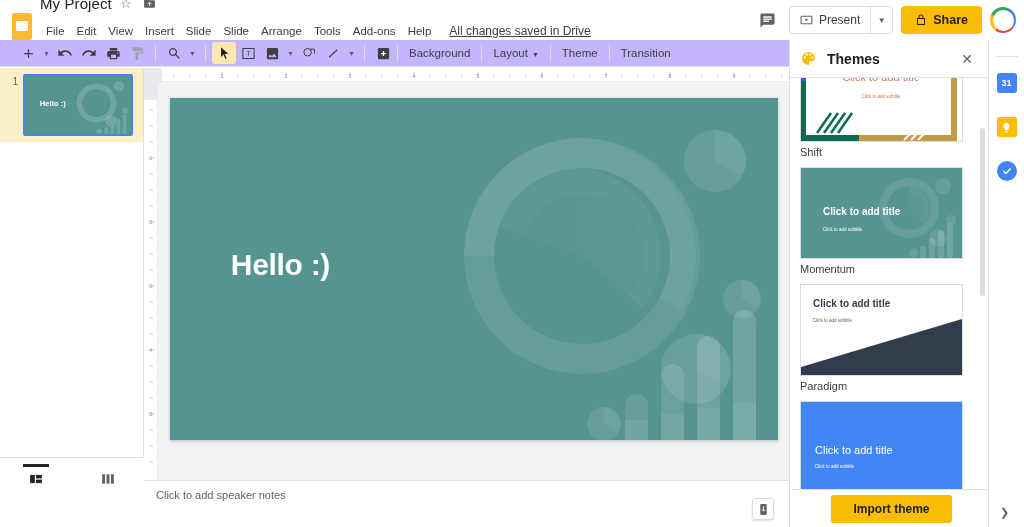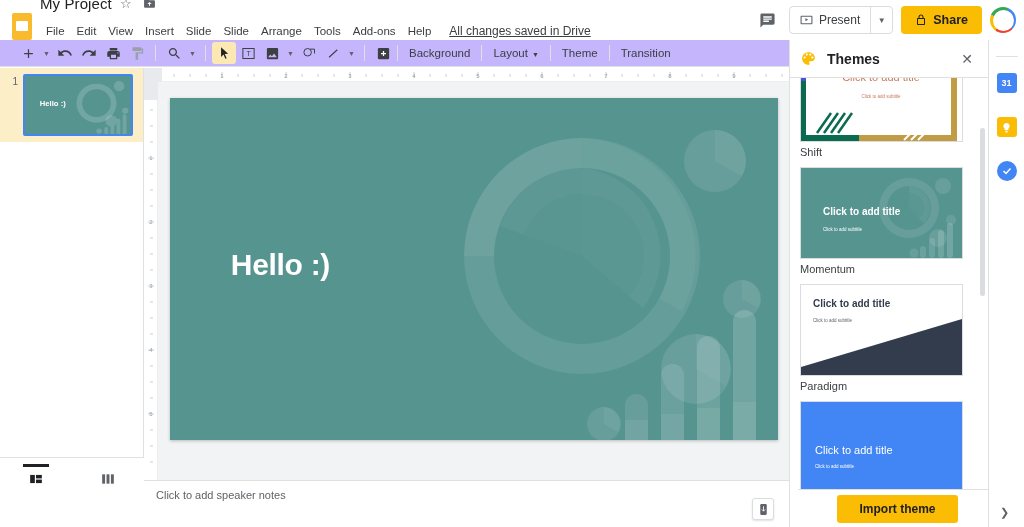--- a/index.html
+++ b/index.html
@@ -215,21 +215,21 @@
   .theme-thumb {
     width: 163px; height: 92px; border: 1px solid #dadce0;
     background: #fff; overflow: hidden; position: relative;
   }
   .theme-name { font-size: 11px; color: #3c4043; margin: 4px 0 9px 0; }
   .tp-scrollbar {
     position: absolute; right: 3px; top: 88px; width: 5px; height: 168px;
     background: #dadce0; border-radius: 3px; cursor: pointer;
   }
   .tp-footer {
-    position: absolute; left: 8px; bottom: 0; width: 199px; height: 38px;
+    position: absolute; left: 2px; bottom: 0; width: 199px; height: 38px;
     background: #fff; border-top: 1px solid #e0e0e0;
     display: flex; align-items: center; justify-content: center;
   }
   .import-btn {
     background: #FBBC04; color: #202124; font-size: 12px; font-weight: bold;
     padding: 7px 22px; border-radius: 3px; cursor: pointer; border: none;
     font-family: "Liberation Sans", sans-serif;
   }
 
   

